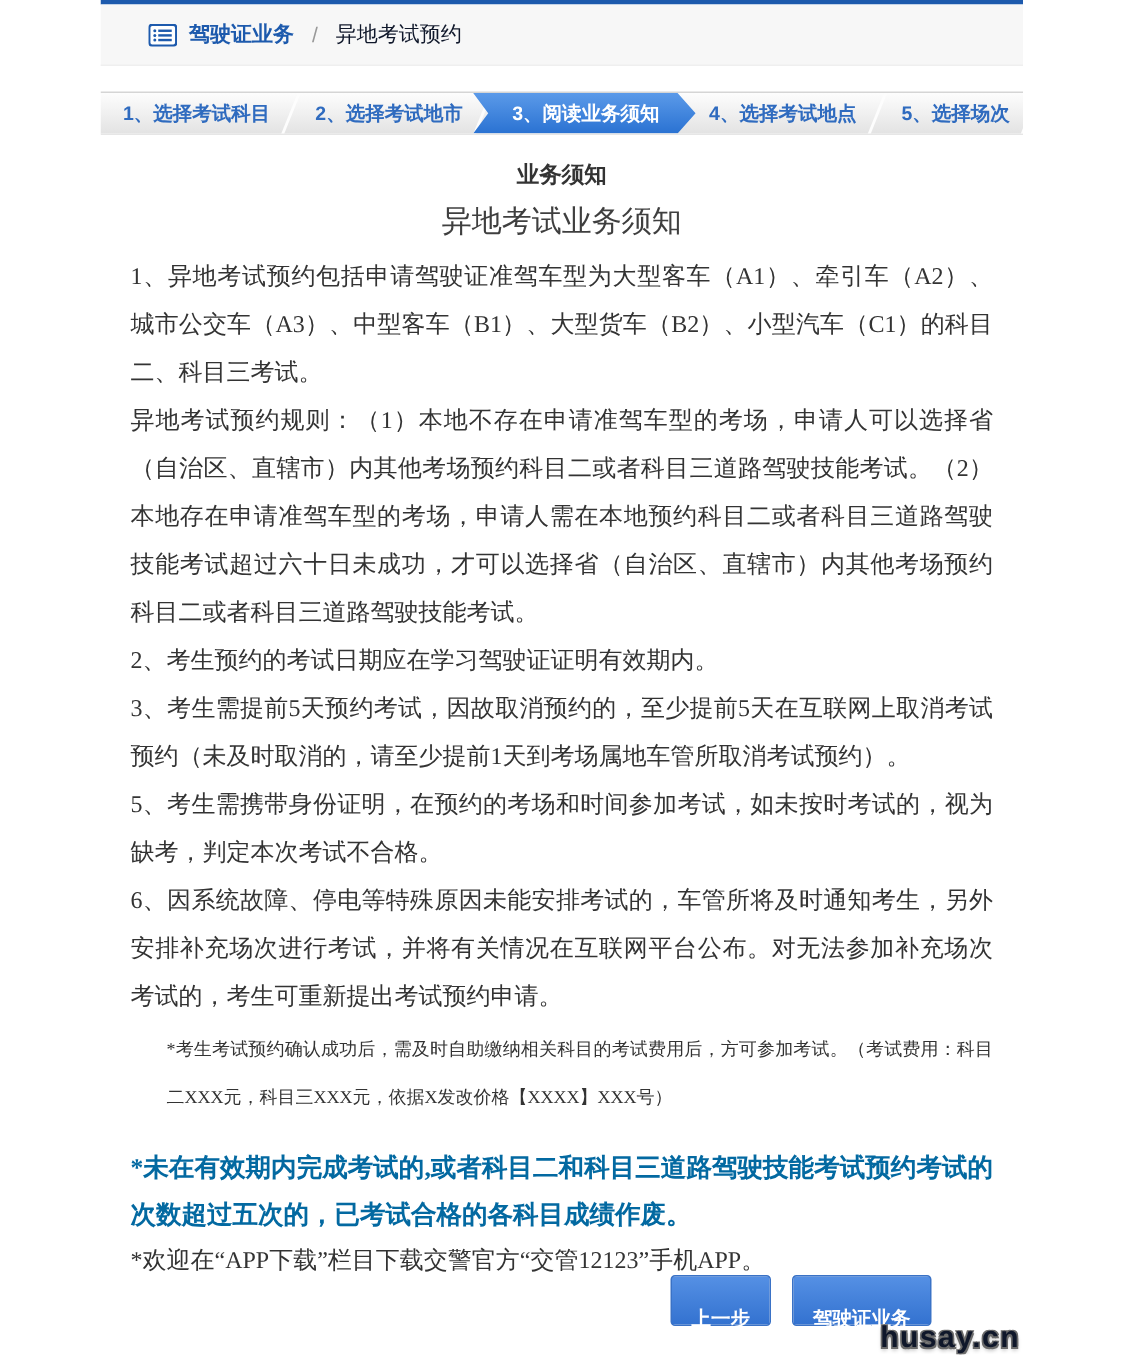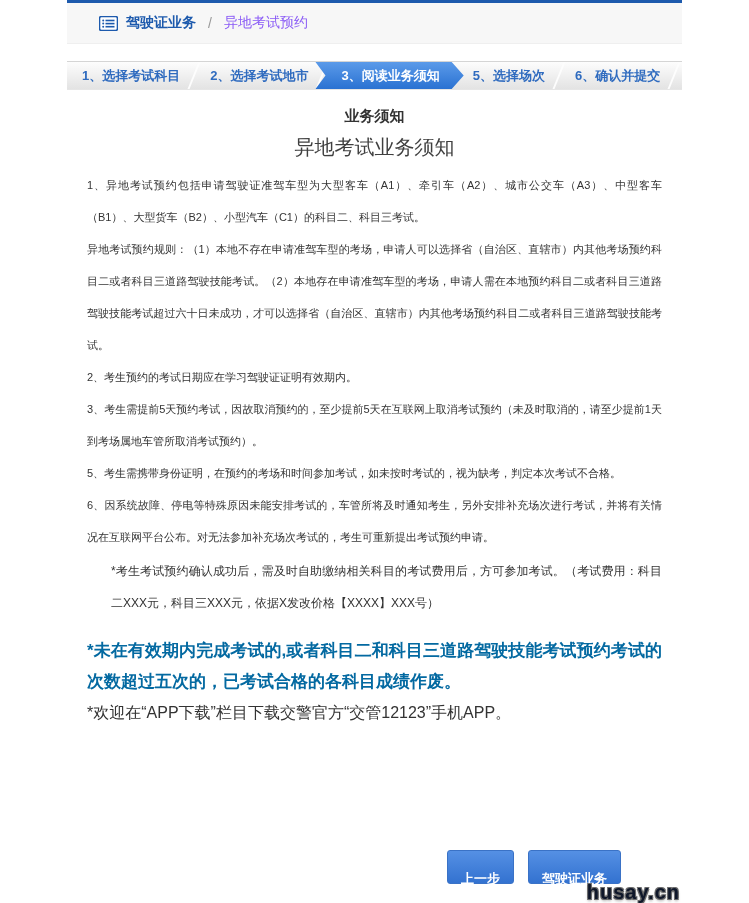--- a/index.html
+++ b/index.html
@@ -12,21 +12,21 @@
   
   .top-line { height:3px; background:#1d5aad; }
   
   .breadcrumb {
     height:41px; background:#f7f7f7; border-bottom:1px solid #efefef;
     display:flex; align-items:center; padding-left:32px; font-size:14px;
   }
   .bc-icon { display:inline-flex; margin-right:8px; }
   .bc-section { color:#1d5aad; font-weight:bold; cursor:pointer; }
   .bc-sep { color:#999; margin:0 12px; }
-  .bc-current { color:#8b5cf6; }
+  .bc-current { color:#0f172a; }
   
   .stepbar {
     margin-top:17px; height:29px; display:flex; align-items:stretch;
     background:linear-gradient(#fdfdfd, #e3e3e3);
     border-top:1px solid #d5d5d5; border-bottom:1px solid #e6e6e6;
     overflow:hidden;
   }
   .step {
     position:relative; display:flex; align-items:center;
     padding:0 15px; font-size:13px; font-weight:bold; color:#2f6bbf;
@@ -37,24 +37,24 @@
     background:#fdfdfd; transform:skewX(-22deg);
   }
   .step.active {
     color:#fff;
     background:linear-gradient(#5b9ae9, #2a72d2);
     clip-path:polygon(0 0, calc(100% - 12px) 0, 100% 50%, calc(100% - 12px) 100%, 0 100%, 10px 50%);
     padding:0 24px 0 26px; margin:0 -6px 0 -8px; z-index:2;
   }
   .step.active::after { display:none; }
   
-  .content { padding:0 20px; }
+  .content { padding:0 20px;font-family:Liberation Serif, serif; }
   .notice-title { text-align:center; font-size:15px; font-weight:bold; color:#333; margin-top:17px; }
   .notice-subtitle { text-align:center; font-size:20px; font-weight:400; color:#3f3f3f; margin-top:8px; margin-bottom:8px; }
-  .para { font-size:11px; line-height:32px; color:#333; text-align:justify; }
+  .para { font-size:16px; line-height:32px; color:#333; text-align:justify; }
   .fee-note { font-size:12px; line-height:32px; color:#333; padding-left:24px; margin-top:2px; text-align:justify; }
   .warning { font-size:17px; line-height:31px; font-weight:bold; color:#0369a1; margin-top:16px; text-align:justify; }
   .app-note { font-size:16px; line-height:32px; color:#333; }
   
   .footer { position:absolute; right:61px; bottom:19px; display:flex; gap:14px; }
   .btn {
     min-width:54px; height:25px; padding:16px 13px;
     background:linear-gradient(#5590e4, #3372d0);
     border:1px solid #3a72c6; border-radius:3px;
     color:#fff; font-size:13px; font-weight:bold; line-height:23px;
@@ -96,20 +96,23 @@
     <div class="step">
       <span>1、选择考试科目</span>
     </div>
     <div class="step">
       <span>2、选择考试地市</span>
     </div>
     <div class="step active">
       <span>3、阅读业务须知</span>
     </div>
     <div class="step">
+      <span>4、选择考试地点</span>
+    </div>
+    <div class="step">
       <span>5、选择场次</span>
     </div>
     <div class="step">
       <span>6、确认并提交</span>
     </div>
   </div>
 
   <div class="content">
     <div class="notice-title">业务须知</div>
     <div class="notice-subtitle">异地考试业务须知</div>

